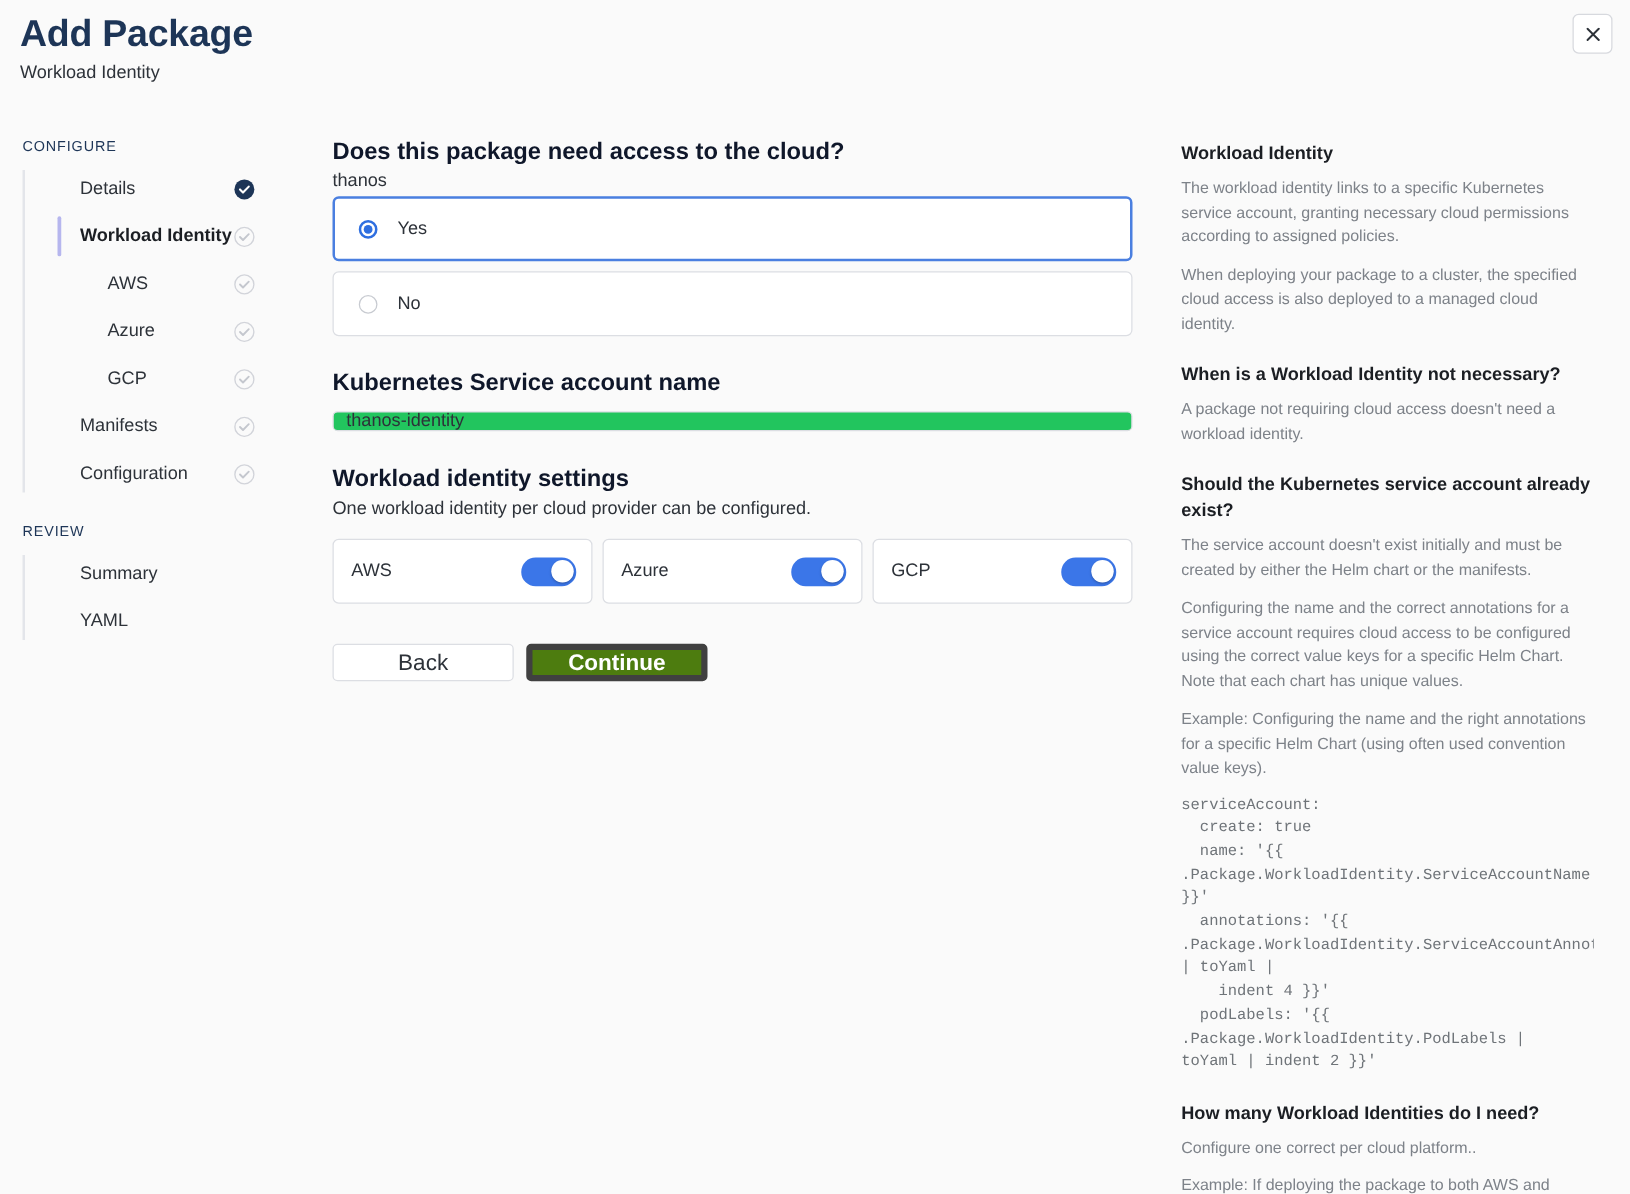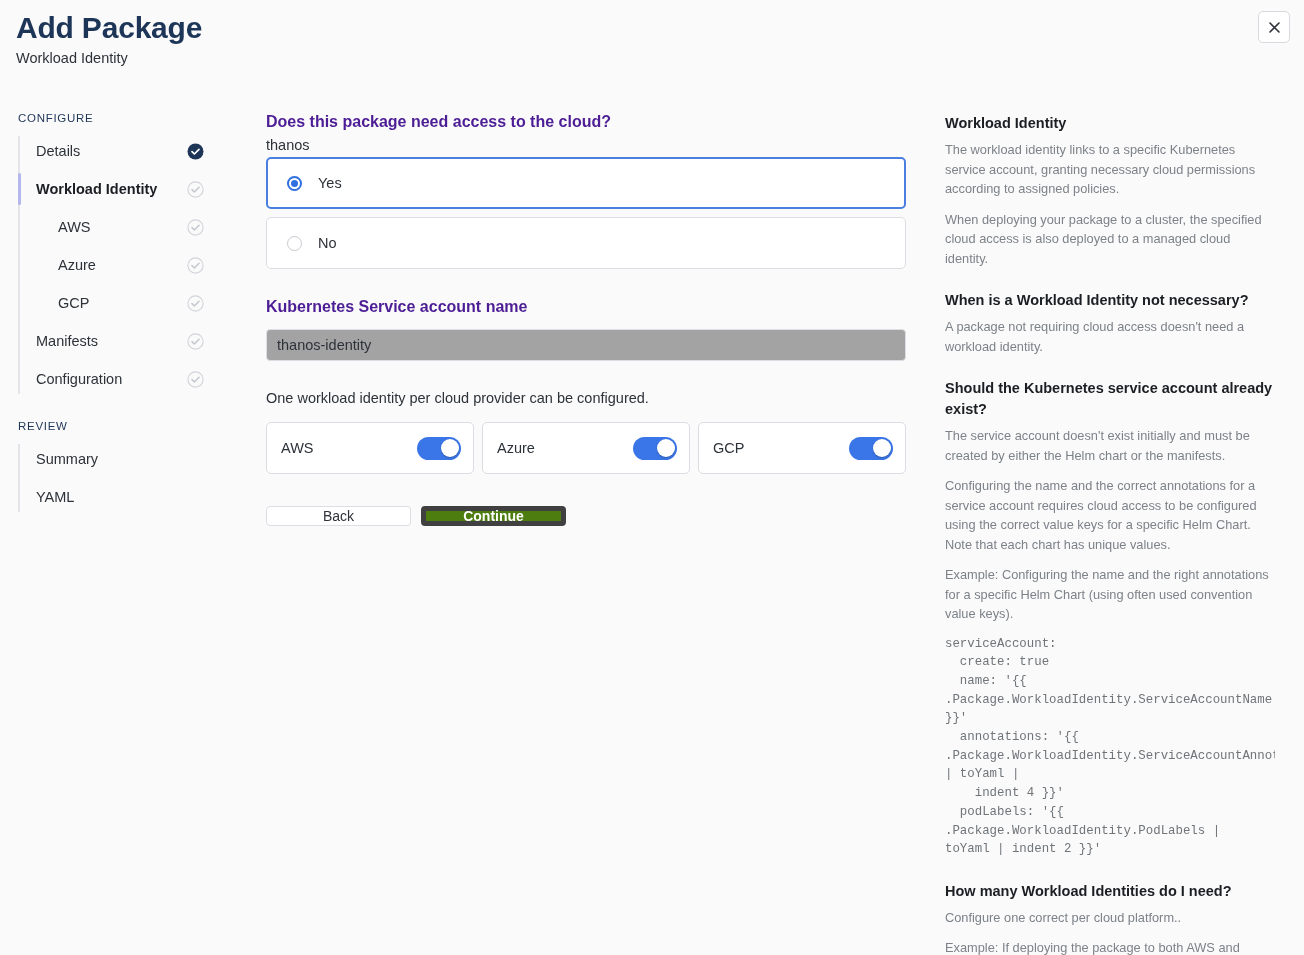--- a/index.html
+++ b/index.html
@@ -41,39 +41,40 @@
   .side-list { position: relative; padding-left: 18px; margin-bottom: 22px; }
   .side-list:before {
     content: ""; position: absolute; left: 0; top: 4px; bottom: 4px;
     width: 2px; background: #e3e5ea;
   }
   .side-item {
     position: relative;
     display: flex; align-items: center;
     height: 38px; cursor: pointer;
     padding-right: 4px;
+    margin-left: 28px;
   }
   .side-item .bar {
     position: absolute; left: -18px; top: 3px; bottom: 3px;
     width: 3px; background: transparent; border-radius: 2px;
   }
   .side-item.active .bar { background: #b6b6ee; }
   .side-label {
     flex: 1 1 auto;
     font-size: 14.5px; color: #2d3239; line-height: 18px;
   }
   .side-item.active .side-label { font-weight: bold; color: #1b1e23; }
   .side-item.sub .side-label { padding-left: 22px; }
   .side-check { flex: 0 0 auto; width: 17px; height: 17px; margin-right: 30px; }
   .side-check svg { display: block; }
 
   
   .form { position: absolute; left: 266px; top: 112px; width: 640px; }
 
-  .q-label { font-size: 16px; font-weight: bold; color: #4c1d95; line-height: 20px; }
+  .q-label { font-size: 19px; font-weight: bold; color: #0f172a; line-height: 20px; }
   .q-help { font-size: 14.5px; color: #2d3239; margin-top: 4px; line-height: 19px; }
 
   .radio-card {
     margin-top: 2px;
     height: 52px;
     border: 1px solid #dcdee3; border-radius: 5px;
     background: #ffffff;
     display: flex; align-items: center;
     padding-left: 20px; cursor: pointer;
   }
@@ -87,23 +88,23 @@
   .radio-card.selected .radio-dot { border: 2px solid #2f6fe0; }
   .radio-card.selected .radio-dot:after {
     content: ""; position: absolute; left: 50%; top: 50%;
     width: 7px; height: 7px; margin: -3.5px 0 0 -3.5px;
     border-radius: 50%; background: #2f6fe0;
   }
   .radio-text { font-size: 14.5px; color: #2d3239; margin-left: 16px; }
 
   .section { margin-top: 28px; }
   .text-input {
-    margin-top: 12px; width: 640px; height: 32px;
+    margin-top: 12px; width: 640px; height: 16px;
     border: 1px solid #dcdee3; border-radius: 4px;
-    background: #a3a3a3;
+    background: #22c55e;
     font-family: "Liberation Sans", sans-serif;
     font-size: 14.5px; color: #2d3239;
     padding: 0 10px;
   }
 
   .toggle-row { margin-top: 14px; display: flex; gap: 8px; }
   .toggle-card {
     flex: 1 1 0;
     height: 52px;
     border: 1px solid #dcdee3; border-radius: 5px;
@@ -119,23 +120,23 @@
   }
   .switch .knob {
     position: absolute; top: 2.5px; left: 23.5px;
     width: 18px; height: 18px; border-radius: 50%;
     background: #ffffff;
     box-shadow: 0 1px 2px rgba(0,0,0,0.25);
   }
 
   .btn-row { margin-top: 32px; display: flex; gap: 10px; }
   .btn {
-    height: 20px; border-radius: 4px;
+    height: 30px; border-radius: 4px;
     font-family: "Liberation Sans", sans-serif;
-    font-size: 14px; cursor: pointer;
+    font-size: 18px; cursor: pointer;
     display: flex; align-items: center; justify-content: center;
   }
   .btn-back {
     width: 145px; background: #ffffff;
     border: 1px solid #dcdee3; color: #2d3239;
   }
   .btn-continue {
     width: 145px; background: #4d7c0f;
     border: 5px solid #404040; color: #ffffff; font-weight: bold;
   }
@@ -286,20 +287,21 @@
       <span class="radio-dot"></span>
       <span class="radio-text">No</span>
     </div>
 
     <div class="section">
       <div class="q-label">Kubernetes Service account name</div>
       <input class="text-input" type="text" value="thanos-identity" style="">
     </div>
 
     <div class="section">
+      <div class="q-label">Workload identity settings</div>
       <div class="q-help">One workload identity per cloud provider can be configured.</div>
 
       <div class="toggle-row">
         <div class="toggle-card">
           <span class="toggle-label">AWS</span>
           <button class="switch">
             <span class="knob"></span>
           </button>
         </div>
         <div class="toggle-card">

